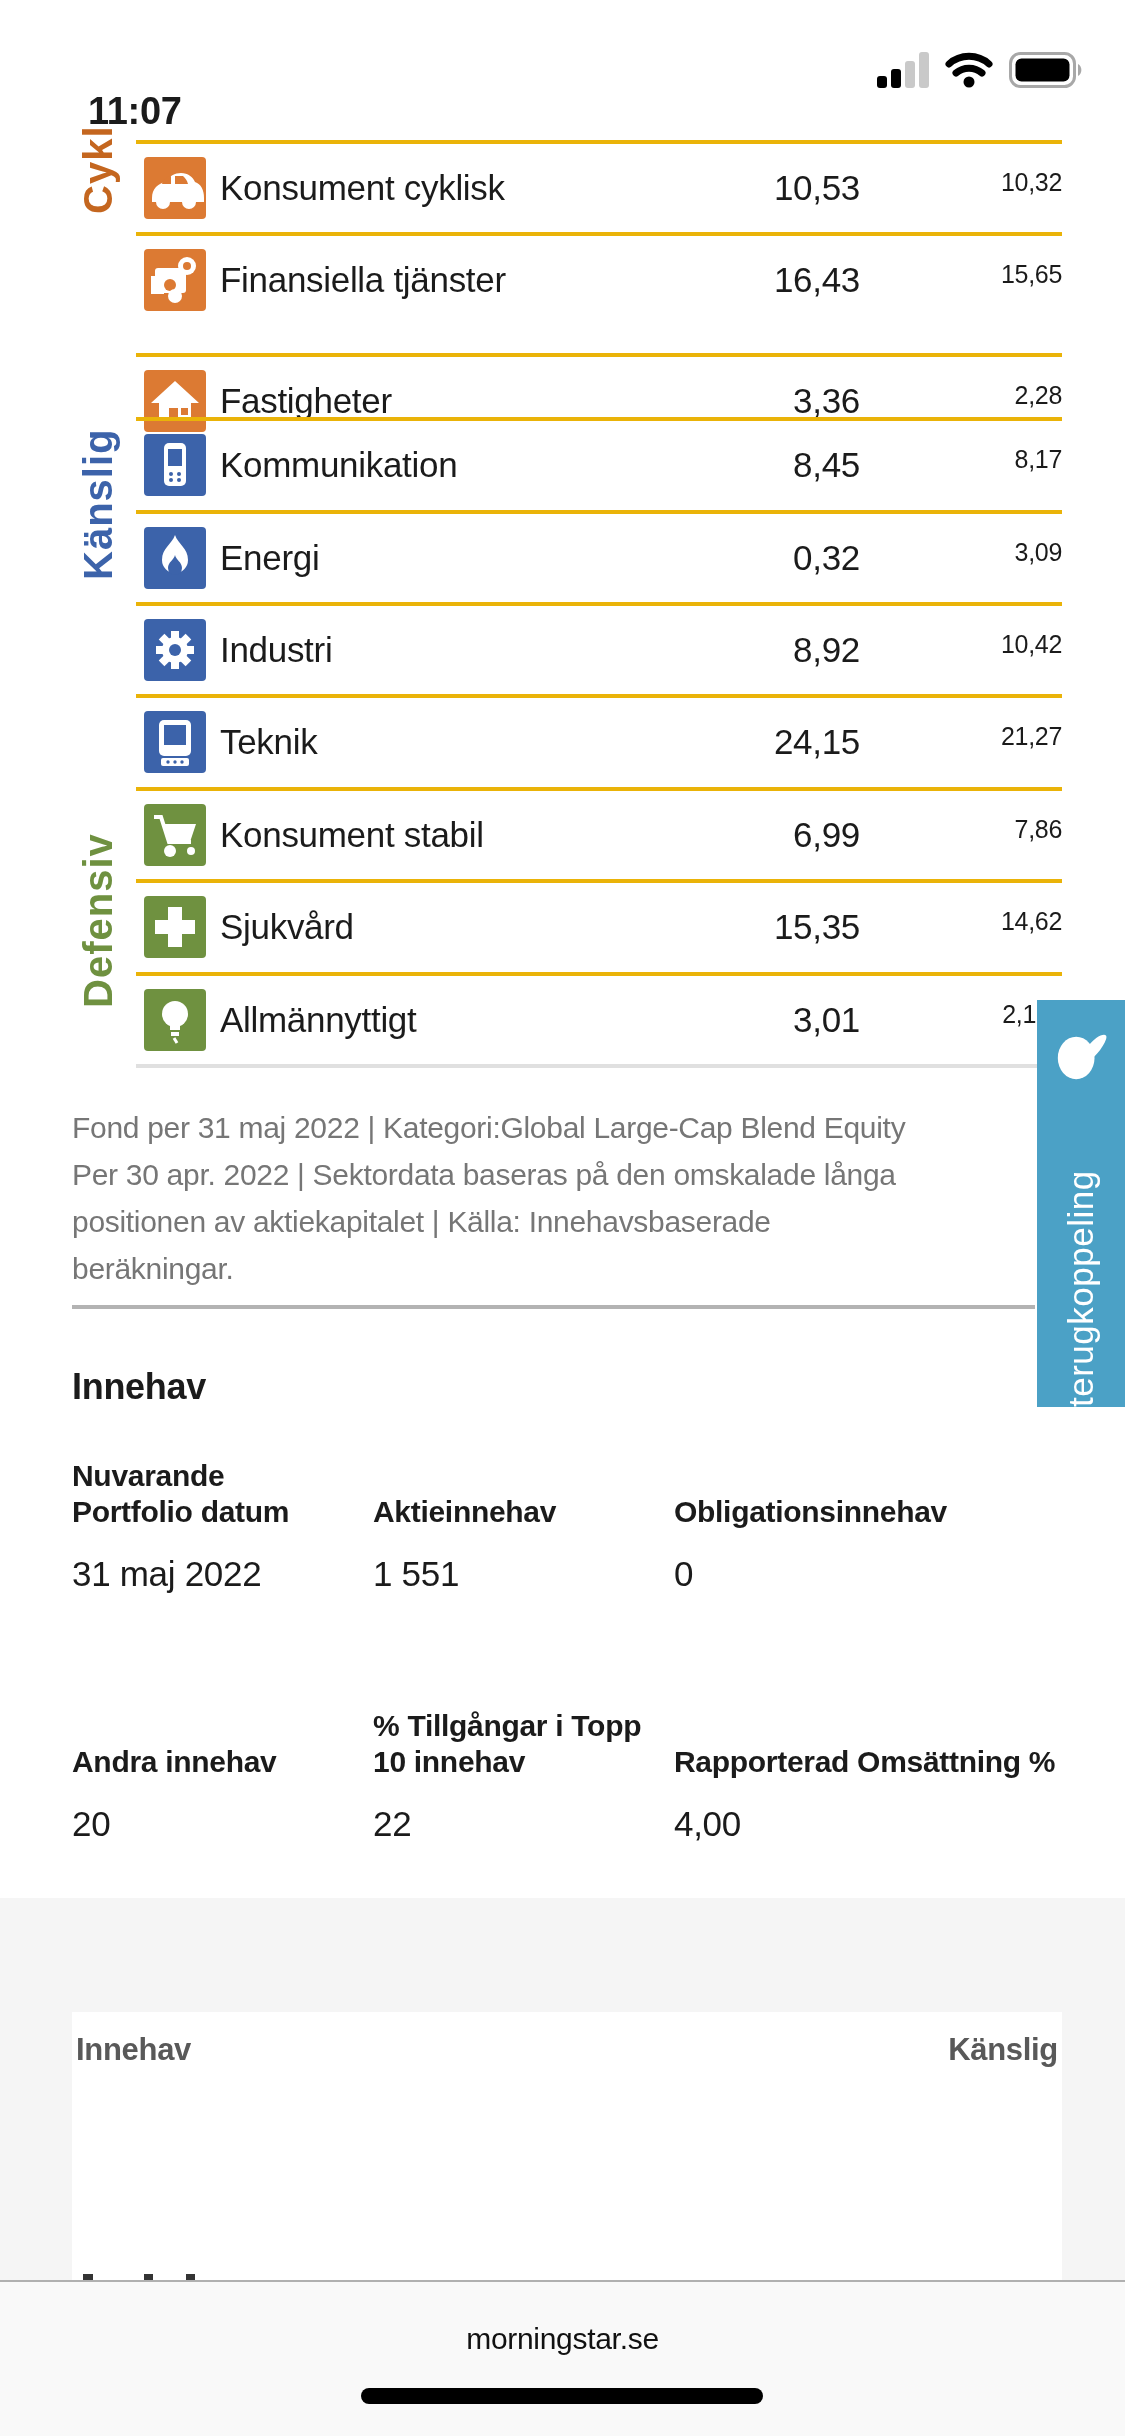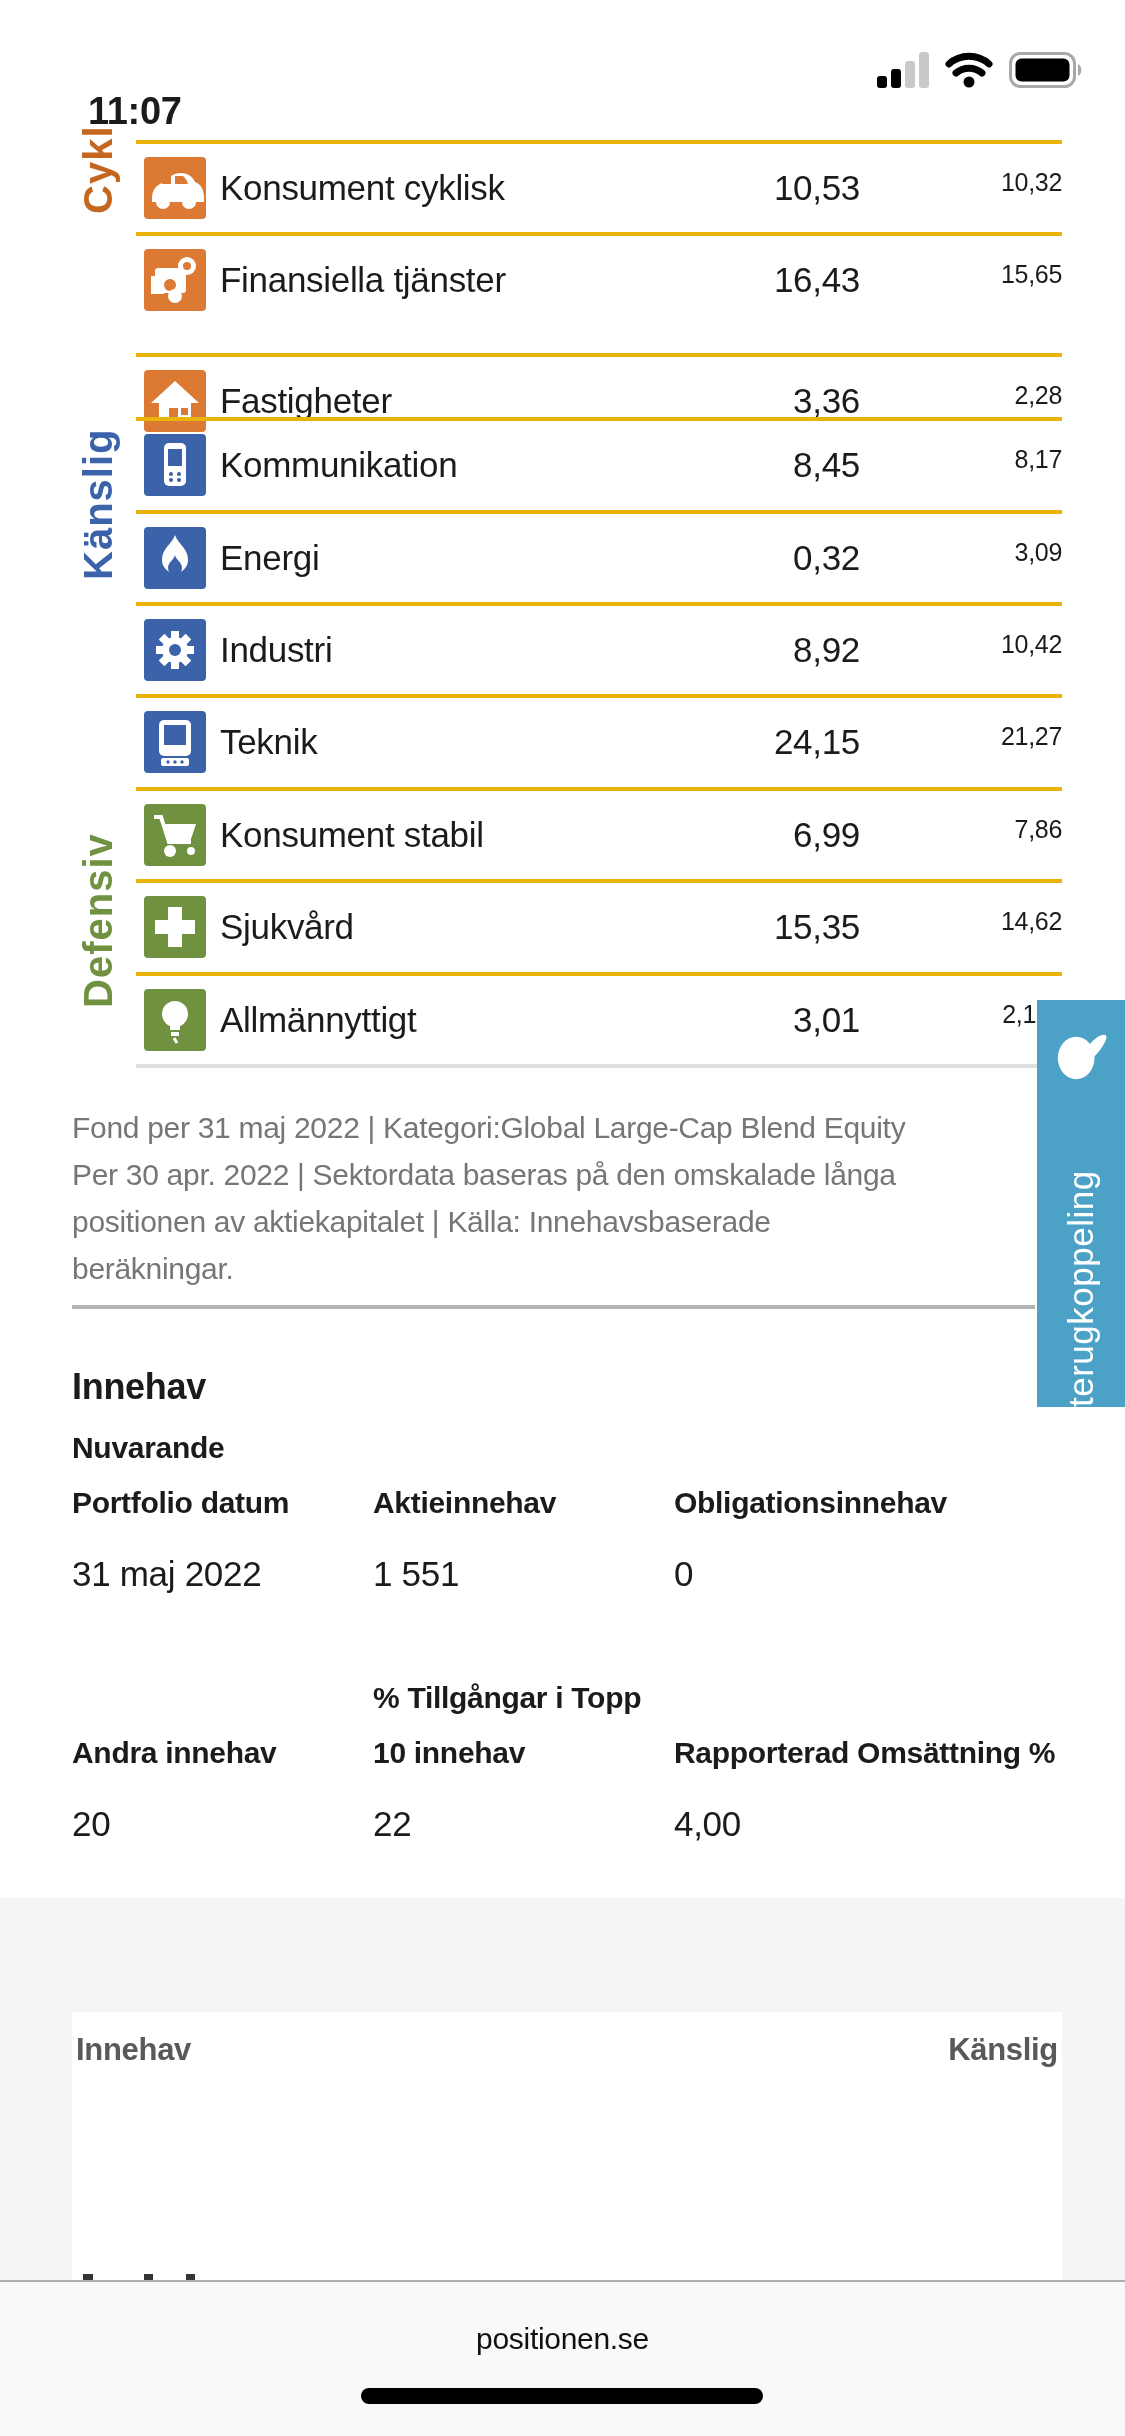--- a/index.html
+++ b/index.html
@@ -31,21 +31,21 @@
   
   .footnote{position:absolute;top:1104px;left:72px;width:975px;color:#767676;font-size:30px;}
   .footnote div{line-height:47px;}
   .divider{position:absolute;top:1305px;left:72px;width:963px;height:4px;background:#b3b3b3;}
   
   .holdings-title{position:absolute;top:1336px;left:72px;font-size:36px;font-weight:700;}
   .stats-row{position:absolute;left:0;width:1125px;}
   .stats-row1{top:1412px;}
   .stats-row2{top:1662px;}
   .stat-cell{position:absolute;top:0;}
-  .stat-label{height:118px;display:flex;align-items:flex-end;font-weight:700;font-size:30px;line-height:55px;}
+  .stat-label{height:118px;display:flex;align-items:flex-end;font-weight:700;font-size:30px;line-height:36px;}
   .stat-value{margin-top:24px;font-size:35px;}
   
   .gray-band{position:absolute;top:1898px;left:0;width:1125px;height:382px;background:#f5f5f5;}
   .holdings-card{position:absolute;top:2012px;left:72px;width:990px;height:268px;background:#fff;}
   .card-header{position:absolute;top:20px;left:4px;right:4px;display:flex;justify-content:space-between;
     color:#595959;font-weight:700;font-size:31px;}
   .fragment{position:absolute;height:6px;background:#343434;top:2274px;}
   
   .browser-bar{position:absolute;top:2280px;left:0;width:1125px;height:156px;background:#f9f9f9;border-top:2px solid #b0b0b0;box-sizing:border-box;}
   .browser-url{position:absolute;top:40px;left:0;width:1125px;text-align:center;font-size:30px;color:#111;}
@@ -282,15 +282,15 @@
 
 <div class="feedback-tab" id="feedback-tab" style="background: rgb(75, 161, 198);">
   <svg class="feedback-bubble" viewBox="0 0 60 64">
     <ellipse cx="25" cy="34" rx="19" ry="22" fill="#fff"></ellipse>
     <path d="M36 24 C44 12 54 8 56 11 C58 14 50 28 40 36 Z" fill="#fff"></path>
   </svg>
   <span class="feedback-label">terugkoppeling</span>
 </div>
 
 <div class="browser-bar">
-  <div class="browser-url">positionen.se</div>
+  <div class="browser-url">morningstar.se</div>
 </div>
 <div class="home-indicator"></div>
 
 </body></html>

